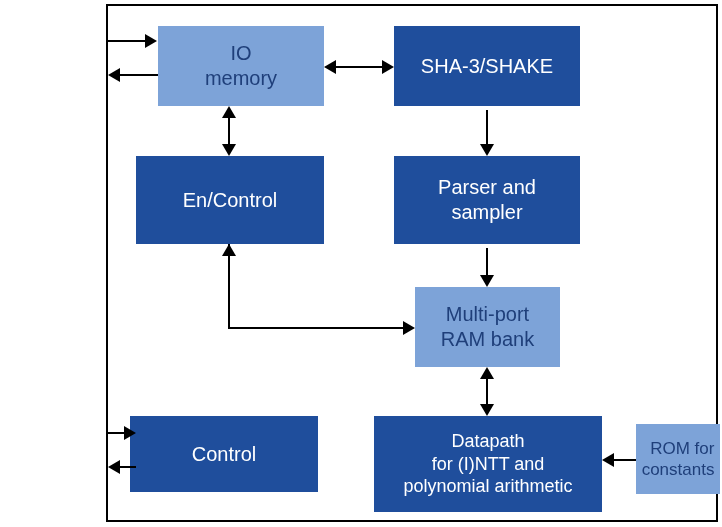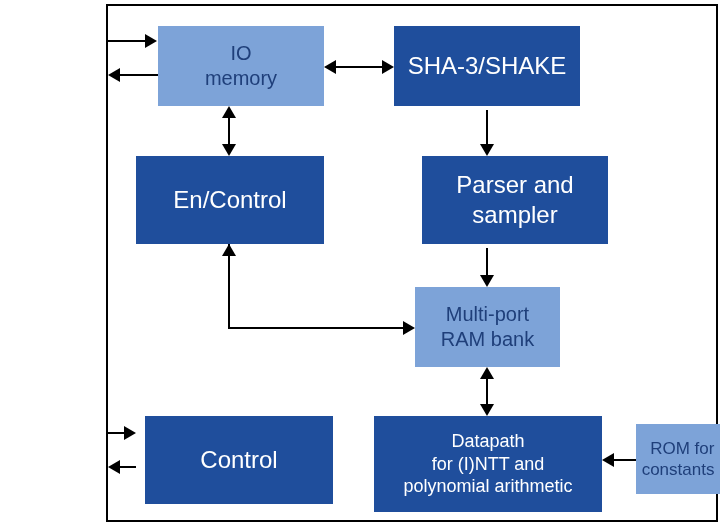--- a/index.html
+++ b/index.html
@@ -30,21 +30,21 @@
     align-items: center;
     justify-content: center;
     text-align: center;
     line-height: 1.25;
     box-sizing: border-box;
     padding: 6px 8px;
   }
   .dark {
     background: #1f4e9c;
     color: #ffffff;
-    font-size: 24px;
+    font-size: 20px;
   }
   .light {
     background: #7da3d8;
     color: #1f3f7a;
     font-size: 20px;
   }
   .romlight {
     background: #7da3d8;
     color: #1f3f7a;
     font-size: 17px;
@@ -101,31 +101,31 @@
     <span style="white-space:pre-line;">IO
 memory</span>
   </div>
   <div class="box dark" style="left:394px; top:26px; width:186px; height:80px;">
     <span>SHA-3/SHAKE</span>
   </div>
 
   <div class="box dark" style="left:136px; top:156px; width:188px; height:88px;">
     <span>En/Control</span>
   </div>
-  <div class="box dark" style="left:394px; top:156px; width:186px; height:88px;margin-left:28px;">
+  <div class="box dark" style="left:394px; top:156px; width:186px; height:88px;">
     <span style="white-space:pre-line;">Parser and
 sampler</span>
   </div>
 
   <div class="box light" style="left:415px; top:287px; width:145px; height:80px;">
     <span style="white-space:pre-line;">Multi-port
 RAM bank</span>
   </div>
 
-  <div class="box dark" style="left:145px; top:416px; width:188px; height:88px;">
+  <div class="box dark" style="left:130px; top:416px; width:188px; height:76px;">
     <span>Control</span>
   </div>
   <div class="box dark" style="left:374px; top:416px; width:228px; height:96px; font-size:18px;">
     <span style="white-space:pre-line;">Datapath
 for (I)NTT and
 polynomial arithmetic</span>
   </div>
   <div class="box romlight" style="left:636px; top:424px; width:84px; height:70px;">
     <span style="white-space:pre-line;">ROM for
 constants</span>

